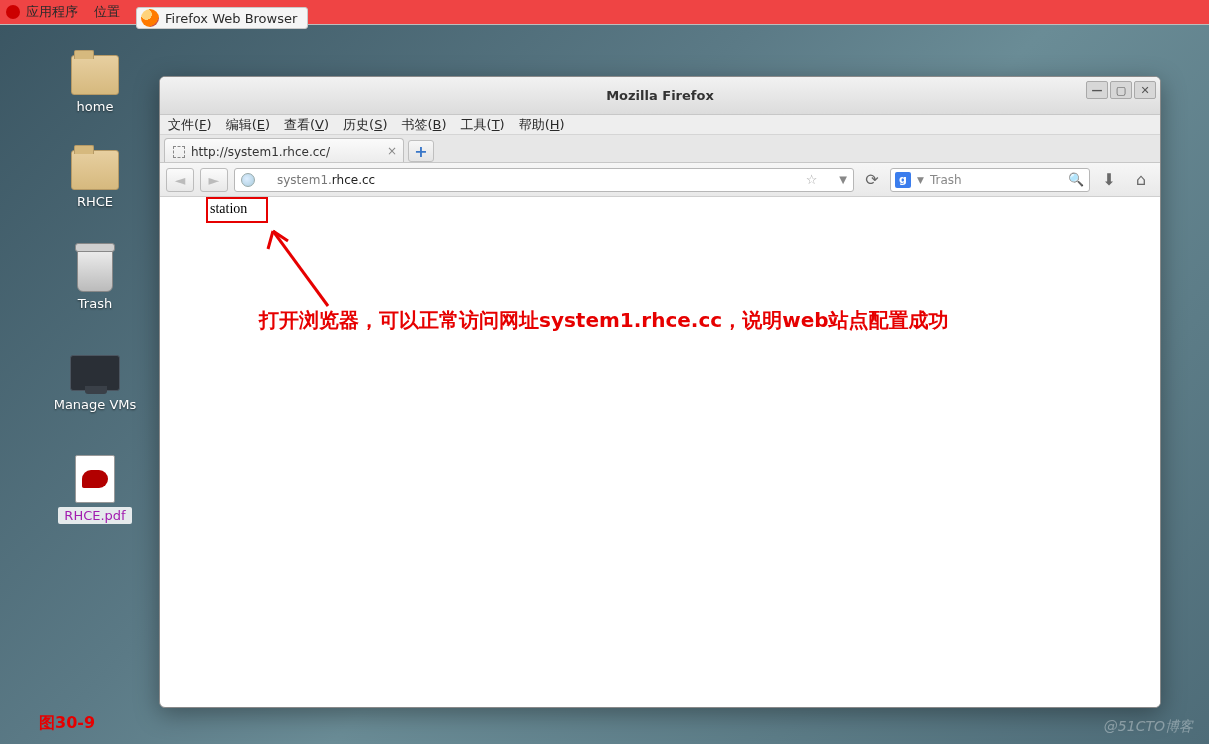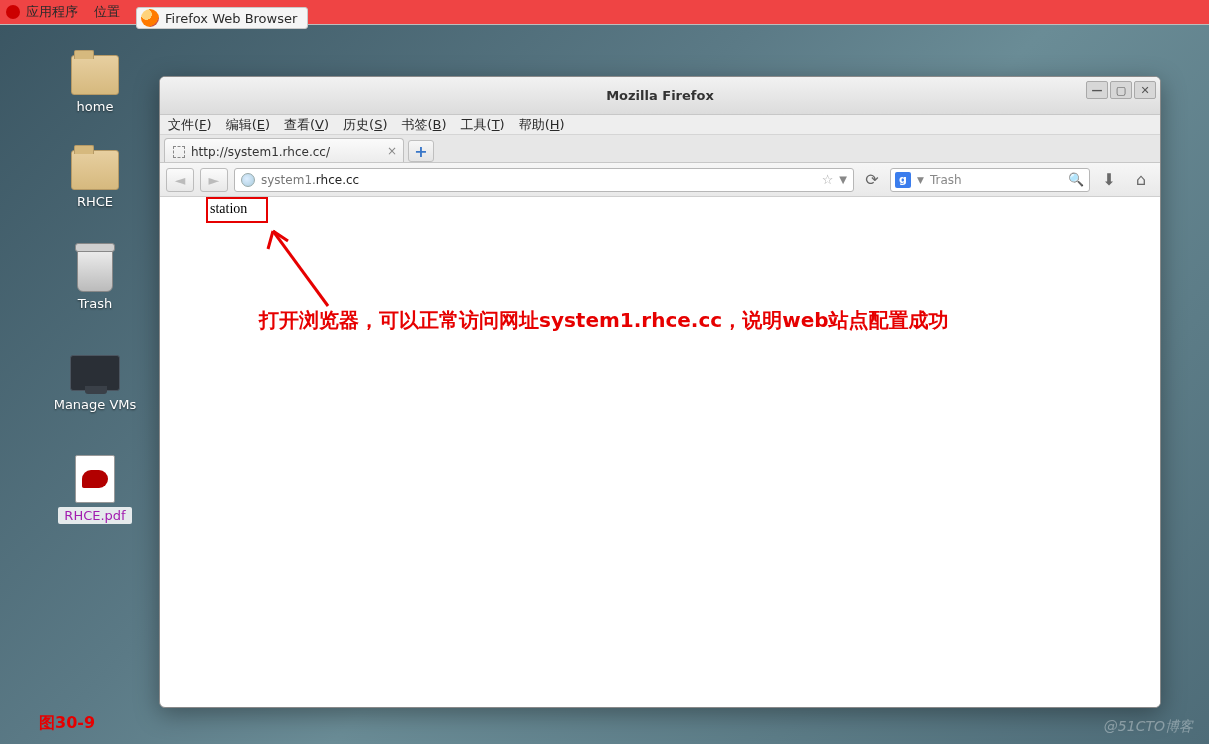--- a/index.html
+++ b/index.html
@@ -30,21 +30,21 @@
   .menubar { height:20px; background:#eeeeee; border-bottom:1px solid #d5d5d5; display:flex; align-items:center; padding:0 8px; font-size:13px; color:#2a2a2a; gap:14px; }
   .menubar span u { text-decoration:underline; }
   .tabbar { height:28px; background:#e7e7e7; border-bottom:1px solid #c7c7c7; display:flex; align-items:flex-end; padding:0 4px; }
   .tab { height:24px; background:linear-gradient(#fbfbfb,#ececec); border:1px solid #bfbfbf; border-bottom:none; border-radius:4px 4px 0 0; padding:3px 24px 0 8px; font-size:12px; color:#333; display:flex; align-items:center; gap:6px; min-width:240px; position:relative; }
   .tab .page-ic { width:12px; height:12px; border:1px dashed #888; }
   .tab .close-x { position:absolute; right:6px; top:5px; color:#888; font-size:12px; cursor:pointer; }
   .newtab { width:26px; height:22px; margin-left:4px; background:linear-gradient(#f7f7f7,#e4e4e4); border:1px solid #bfbfbf; border-radius:3px; display:flex; align-items:center; justify-content:center; color:#3a77c8; cursor:pointer; font-weight:bold; }
   .navbar { height:34px; background:linear-gradient(#f6f6f6,#e9e9e9); border-bottom:1px solid #cfcfcf; display:flex; align-items:center; padding:0 6px; gap:6px; }
   .nav-arrow { width:28px; height:24px; border:1px solid #bcbcbc; border-radius:3px; background:linear-gradient(#fbfbfb,#e8e8e8); color:#777; display:flex; align-items:center; justify-content:center; font-size:14px; cursor:pointer; }
   .nav-arrow.disabled { color:#bbb; }
-  .urlbox { flex:1; height:24px; border:1px solid #b7b7b7; border-radius:3px; background:#fff; display:flex; align-items:center; padding:0 6px; font-size:12px; color:#777; gap:6px; }
+  .urlbox { flex:1; height:24px; border:1px solid #b7b7b7; border-radius:3px; background:#fff; display:flex; align-items:center; padding:0 6px; font-size:12px; color:#777; gap:22px; }
   .urlbox .globe { width:14px; height:14px; border:1px solid #9aa; border-radius:50%; background:radial-gradient(circle at 40% 40%, #def, #acd); }
   .urlbox .star { margin-left:auto; color:#aaa; font-size:13px; }
   .urlbox .drop { color:#888; font-size:10px; }
   .reload { width:24px; height:22px; display:flex; align-items:center; justify-content:center; color:#666; }
   .searchbox { width:200px; height:24px; border:1px solid #b7b7b7; border-radius:3px; background:#fff; display:flex; align-items:center; padding:0 4px; font-size:12px; color:#888; gap:6px; }
   .searchbox .g { width:16px; height:16px; background:#3b7ded; color:#fff; font-size:11px; font-weight:bold; border-radius:2px; display:flex; align-items:center; justify-content:center; }
   .searchbox .drop { color:#888; font-size:9px; }
   .searchbox .mag { margin-left:auto; color:#666; font-size:13px; }
   .dlbtn,.homebtn { width:26px; height:24px; color:#6a6a6a; display:flex; align-items:center; justify-content:center; font-size:16px; cursor:pointer; }
   .content { flex:1; background:#fff; position:relative; font-size:14px; color:#000;margin-left:44px; }

